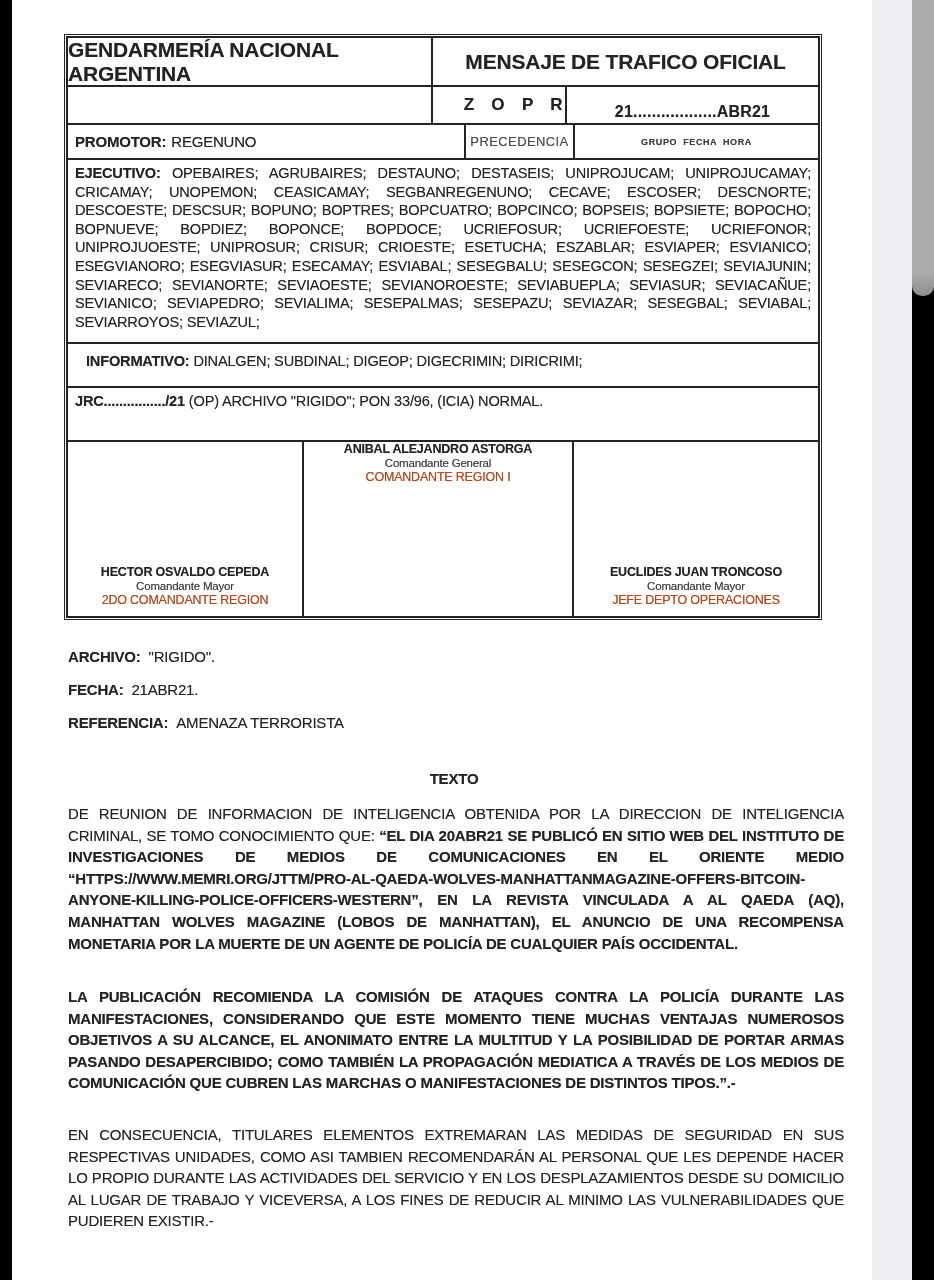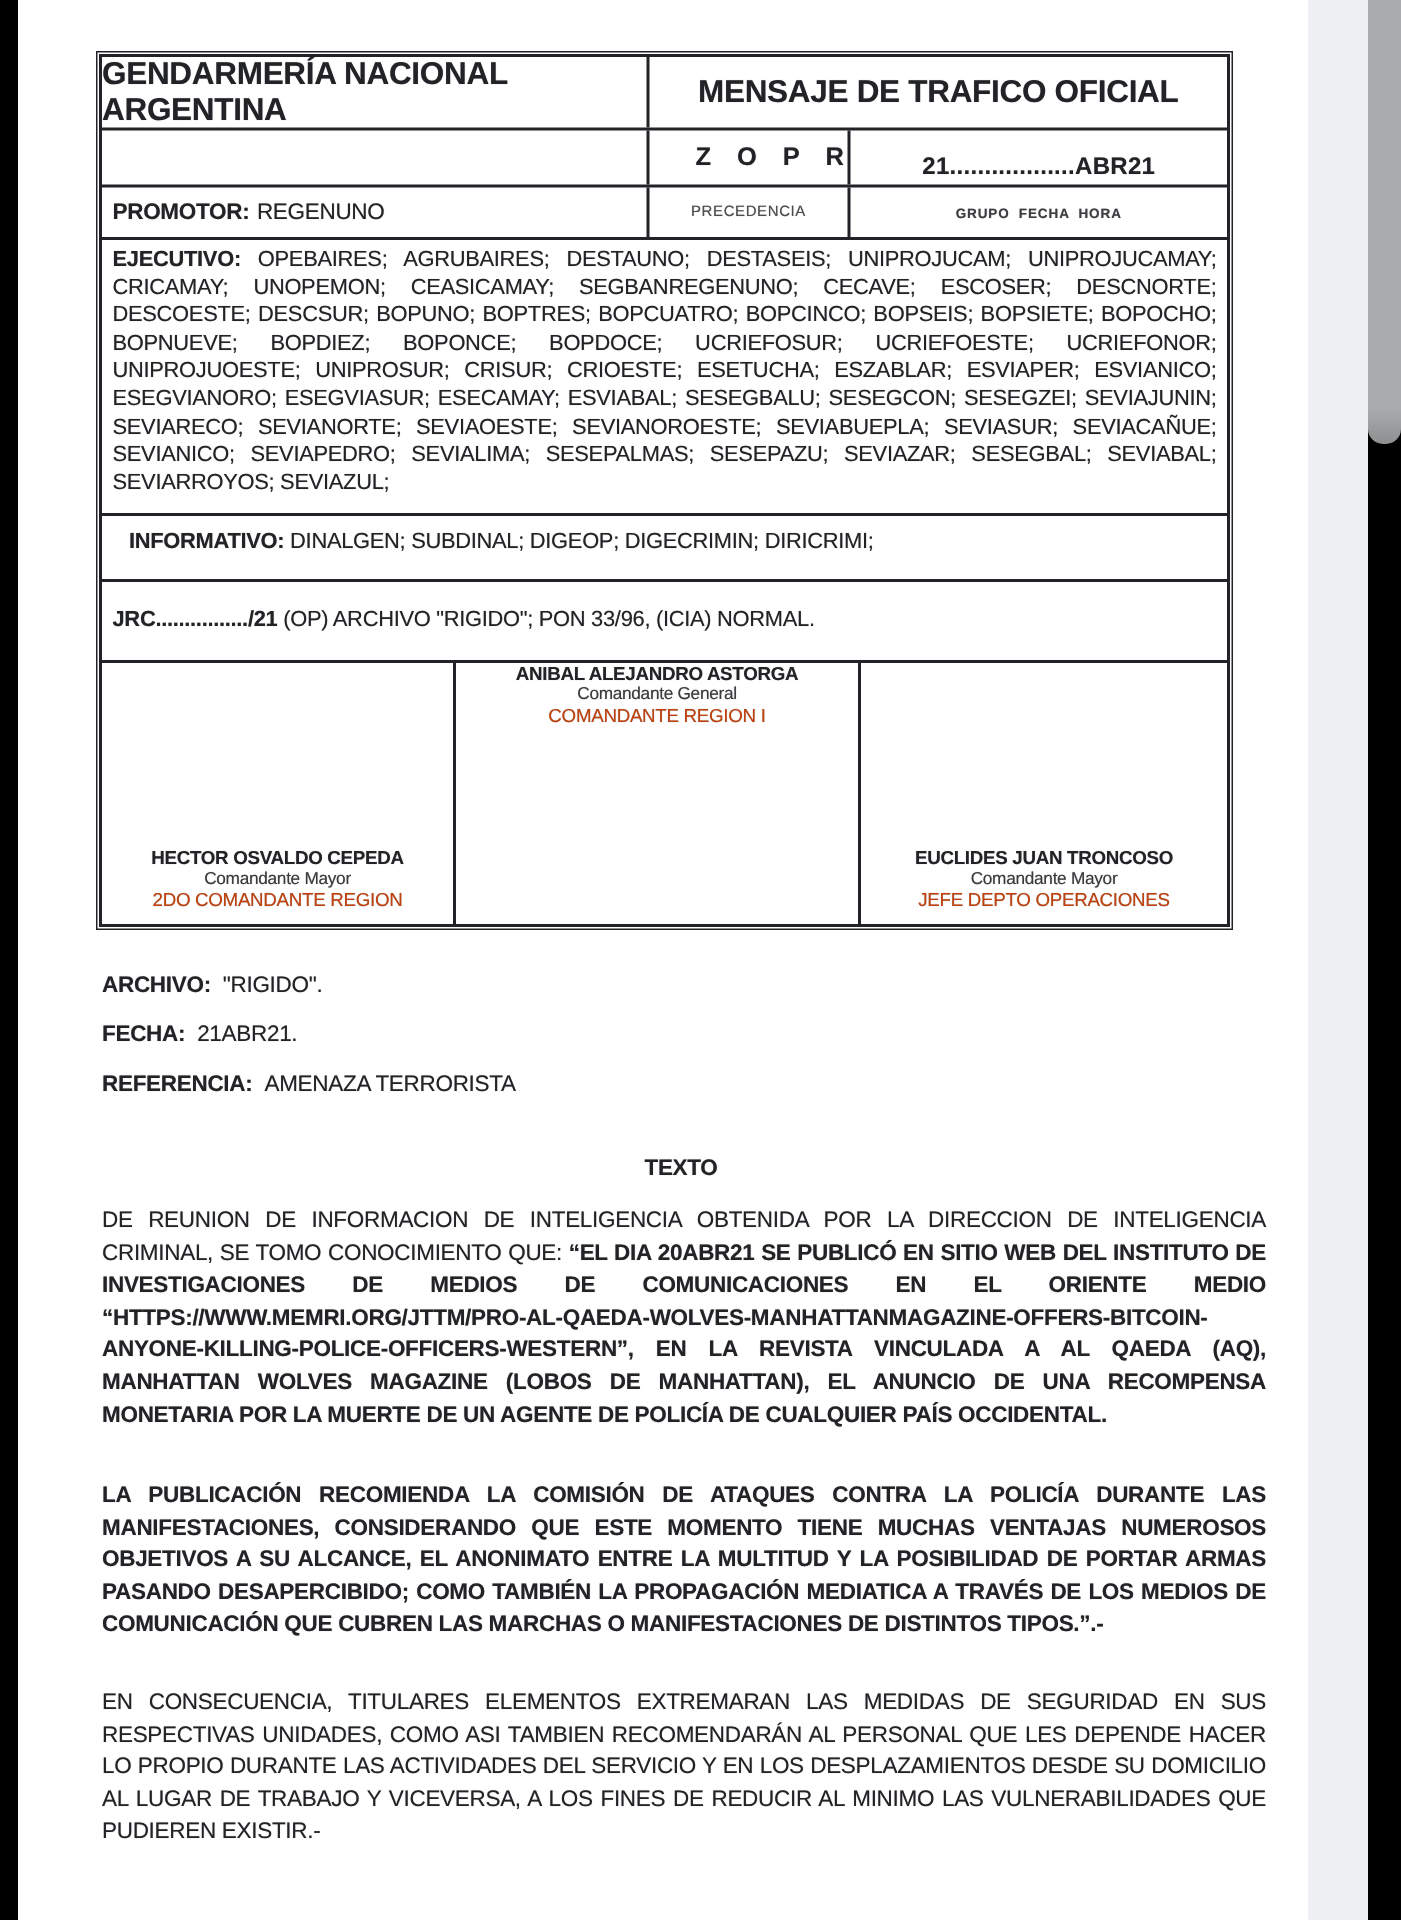--- a/index.html
+++ b/index.html
@@ -51,36 +51,36 @@
   .rowB .c-blank{width:363px;}
   .rowB .c-zopr{width:134px; display:flex; align-items:center; justify-content:center;
     font-weight:bold; font-size:17px; word-spacing:13px;padding-left:28px;}
   .rowB .c-gfh{display:flex; align-items:flex-end; justify-content:center;
     font-weight:bold; font-size:16px; padding-bottom:2px; letter-spacing:.2px;}
 
   .rowC{height:35px;}
   .rowC .c-prom{width:363px; display:flex; align-items:center; padding-left:7px;
     font-size:15px; font-weight:bold;}
   .rowC .c-prom .val{font-weight:normal; margin-left:5px;}
-  .rowC .c-prec{width:134px; display:flex; align-items:center; justify-content:center;
-    font-size:10px; color:#4c4d50; letter-spacing:.4px;}
+  .rowC .c-prec{width:109px; display:flex; align-items:center; justify-content:center;
+    font-size:13px; color:#4c4d50; letter-spacing:.4px;margin-left:33px;}
   .rowC .c-grupo{display:flex; align-items:center; justify-content:center;
     font-size:9px; font-weight:bold; color:#3c3d40; letter-spacing:.6px; word-spacing:3px;}
 
   .rowD{height:184px;}
   .rowD .cell{width:100%; padding:4px 7px 0 7px; font-size:14.6px; line-height:18.6px;
     text-align:justify;}
   .lbl{font-weight:bold;}
   .rowD .val, .rowE .val{font-weight:normal;}
 
   .rowE{height:44px;}
   .rowE .cell{width:100%; padding:9px 7px 0 18px; font-size:14.6px;}
 
   .rowF{height:54px;}
-  .rowF .cell{width:100%; padding:17px 7px 0 7px; font-size:14.6px;}
+  .rowF .cell{width:100%; padding:5px 7px 0 7px; font-size:14.6px;}
 
   .rowG{height:176px;}
   .rowG .cell{display:flex; flex-direction:column; justify-content:flex-end;
     text-align:center; padding-bottom:9px;}
   .rowG .c-s1{width:234px;}
   .rowG .c-s2{width:270px; justify-content:space-between;}
   .place-date{padding-top:9px; font-size:13.5px; line-height:18px;}
   .sig .name{font-size:12.5px; font-weight:bold; line-height:14px;}
   .sig .rank{font-size:11.5px; line-height:14px; color:#3a3b3e;}
   .sig .title{font-size:12.5px; line-height:14px; color:#c2410c;}

